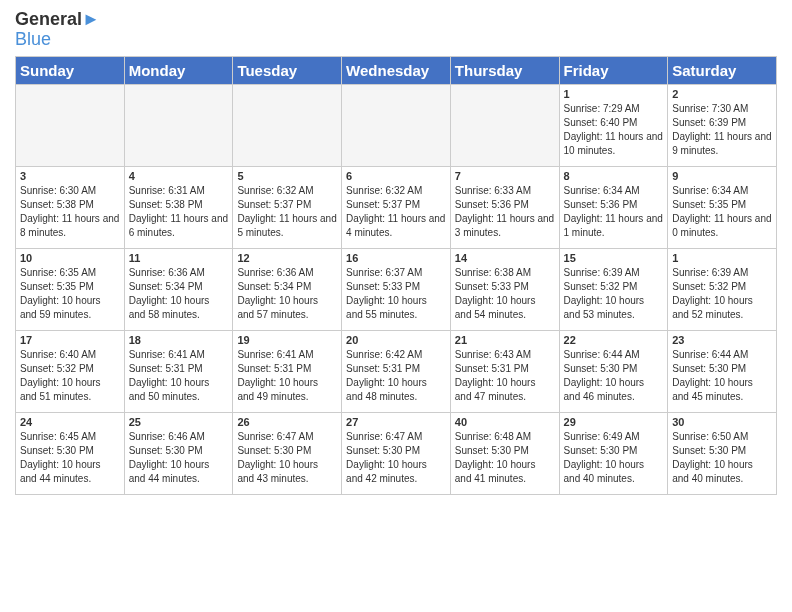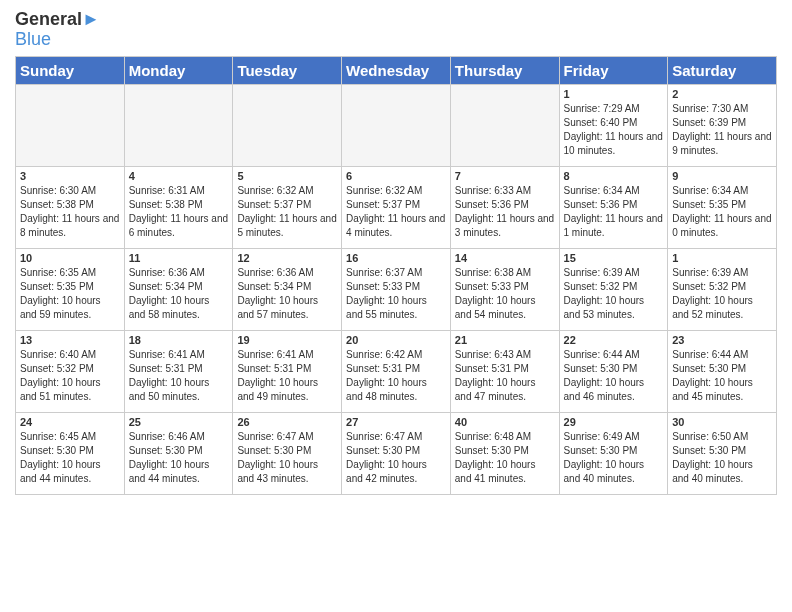--- a/index.html
+++ b/index.html
@@ -189,21 +189,21 @@
             <span class="day-number">15</span>
             <div class="day-info">Sunrise: 6:39 AM<br>Sunset: 5:32 PM<br>Daylight: 10 hours and 53 minutes.</div>
           </td>
           <td>
             <span class="day-number">1</span>
             <div class="day-info">Sunrise: 6:39 AM<br>Sunset: 5:32 PM<br>Daylight: 10 hours and 52 minutes.</div>
           </td>
         </tr>
         <tr>
           <td>
-            <span class="day-number">13</span>
+            <span class="day-number">17</span>
             <div class="day-info">Sunrise: 6:40 AM<br>Sunset: 5:32 PM<br>Daylight: 10 hours and 51 minutes.</div>
           </td>
           <td>
             <span class="day-number">18</span>
             <div class="day-info">Sunrise: 6:41 AM<br>Sunset: 5:31 PM<br>Daylight: 10 hours and 50 minutes.</div>
           </td>
           <td>
             <span class="day-number">19</span>
             <div class="day-info">Sunrise: 6:41 AM<br>Sunset: 5:31 PM<br>Daylight: 10 hours and 49 minutes.</div>
           </td>

